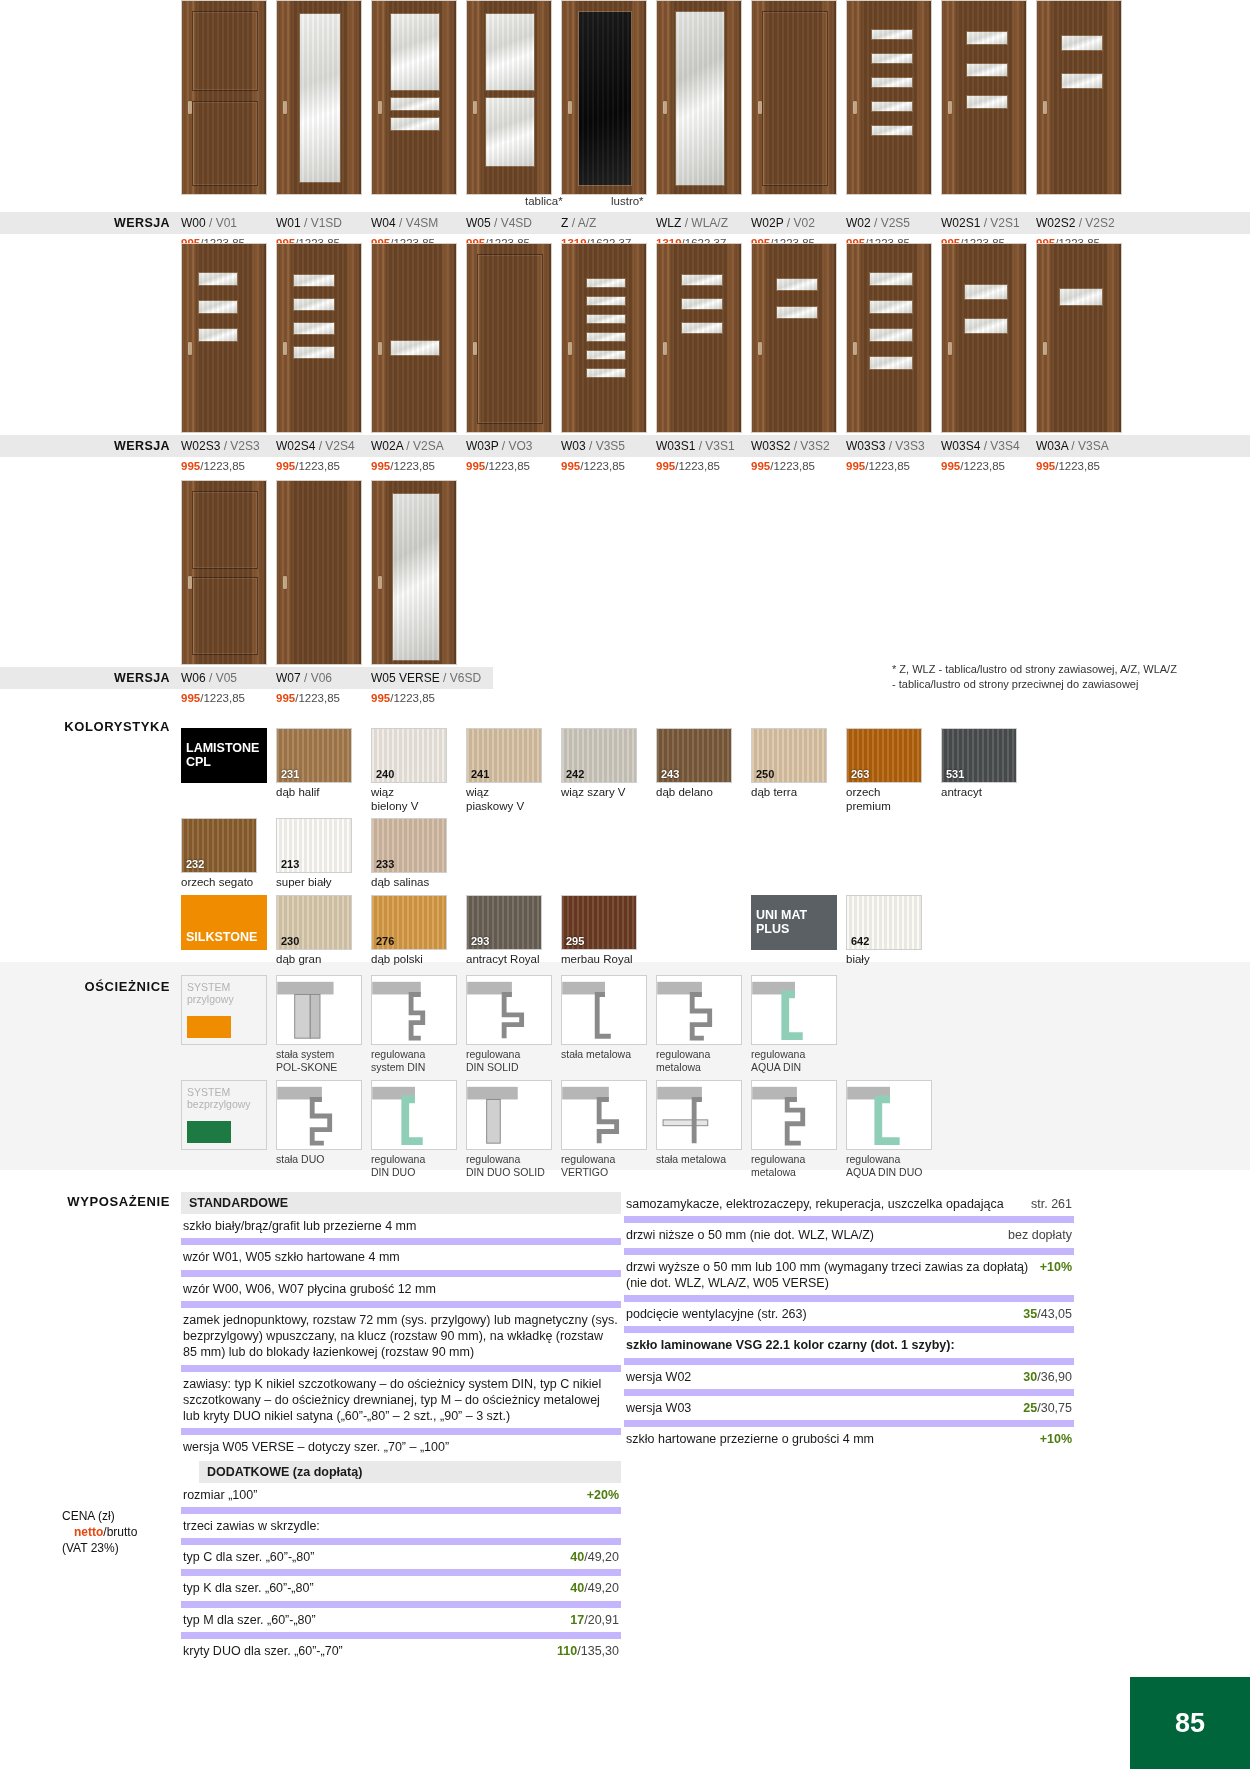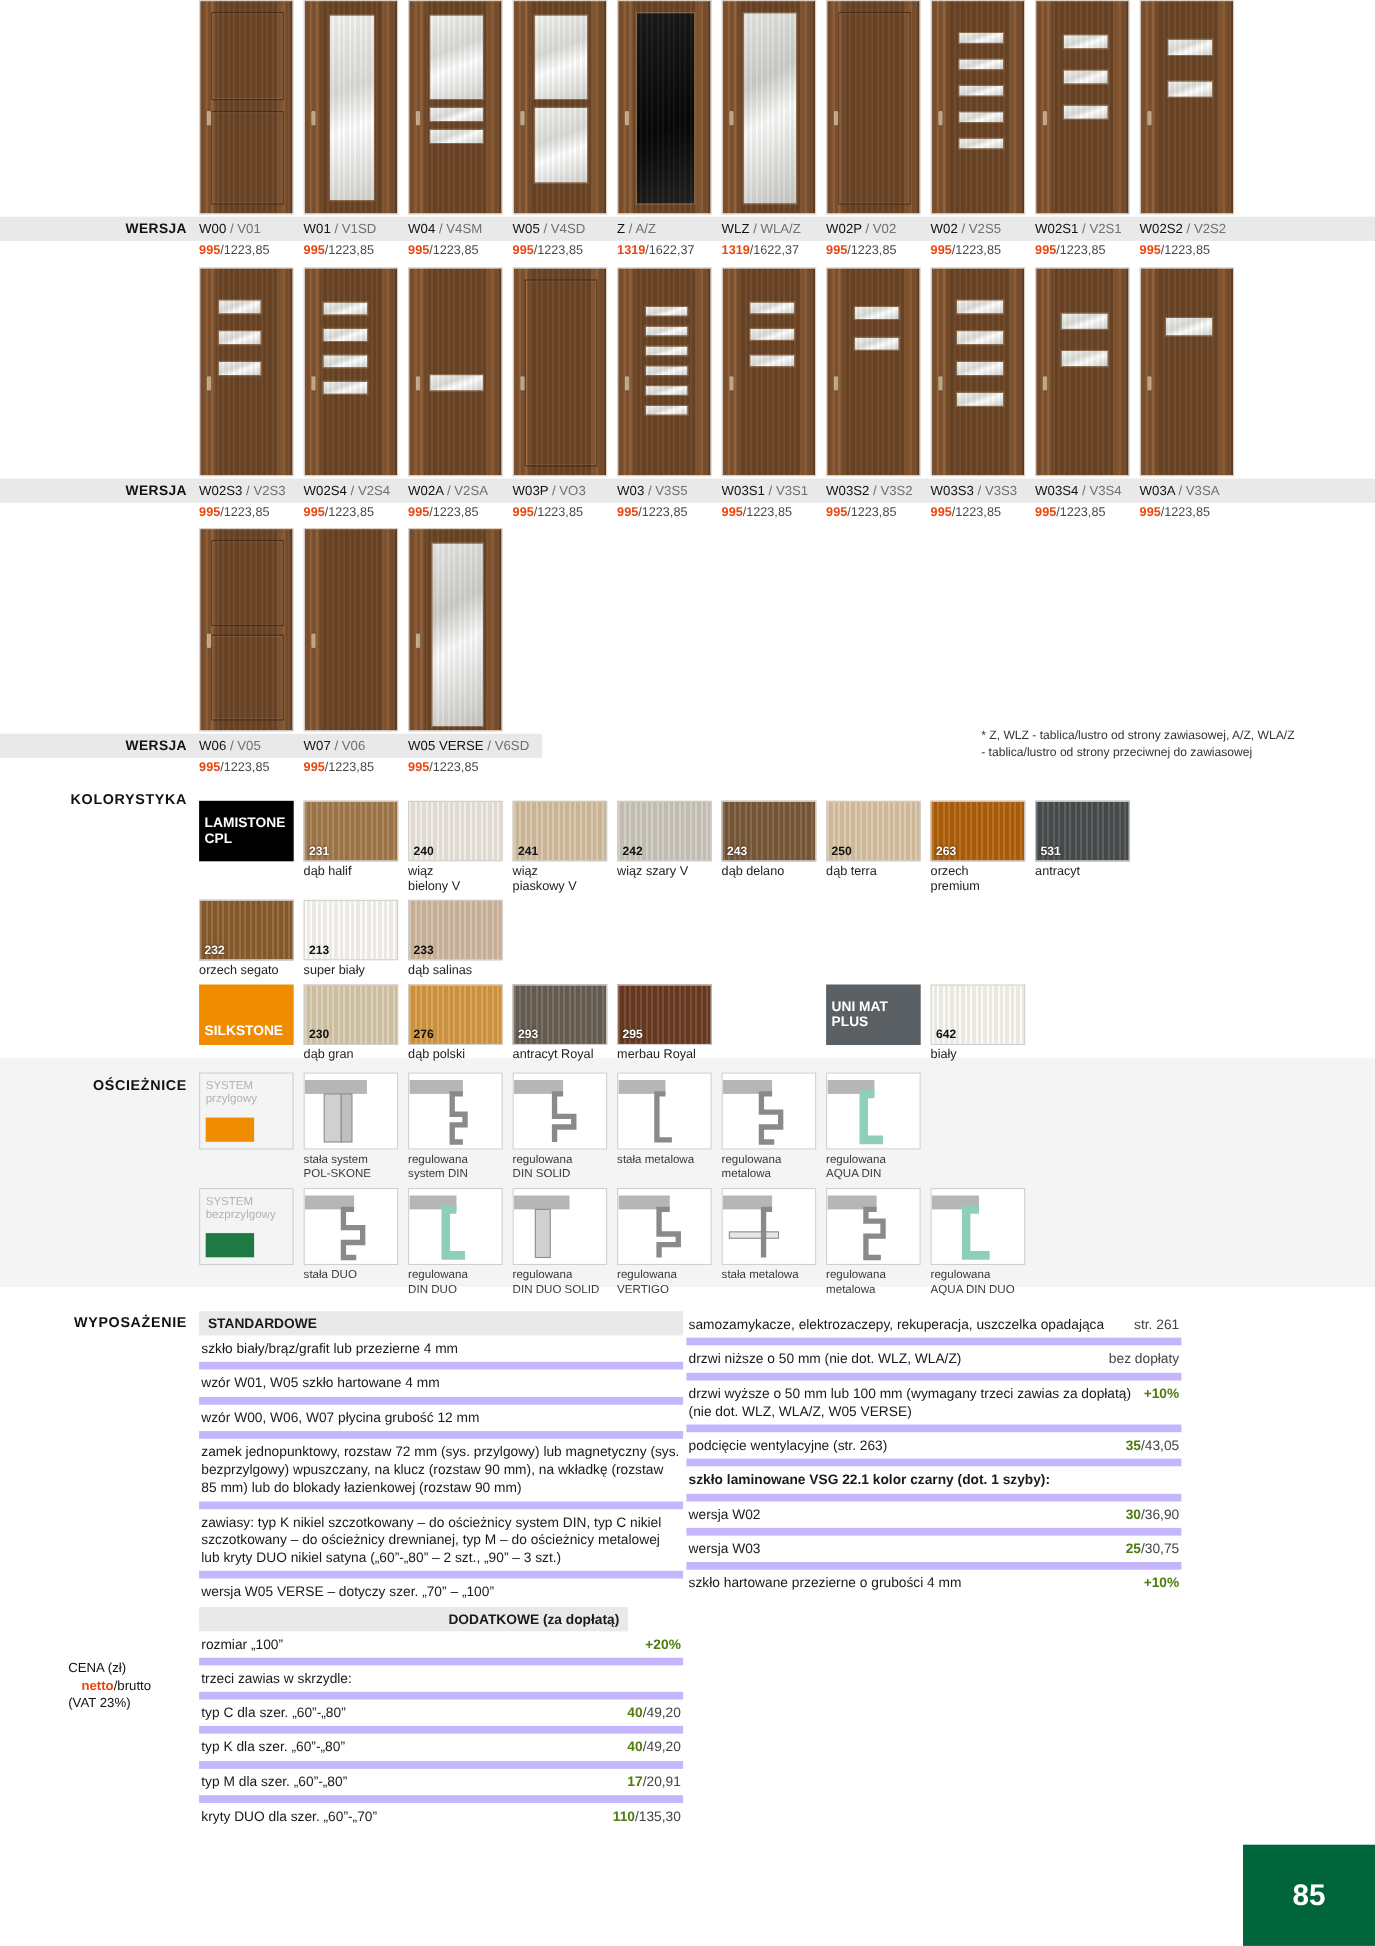--- a/index.html
+++ b/index.html
@@ -82,21 +82,21 @@
   
   .sec-label{
     position:absolute; text-align:right; font-weight:bold;
     font-size:13px; letter-spacing:.6px; color:#111;
   }
 
   
   .sw-row{ display:flex; gap:9px; padding-left:181px; }
   .sw{ width:86px; }
   .sw-chip{
-    width:86px; height:55px; position:relative; border:1px solid #cfcfcf;
+    width:76px; height:55px; position:relative; border:1px solid #cfcfcf;
   }
   .sw-chip .code{
     position:absolute; left:4px; bottom:2px; font-size:11px; font-weight:bold;
     color:#fff; text-shadow:0 0 2px rgba(0,0,0,.8);
   }
   .sw-chip .code.dark{ color:#111; text-shadow:none; }
   .sw-name{ font-size:11.5px; line-height:1.2; margin-top:3px; color:#222; }
   .brandchip{
     width:86px;height:55px;position:relative;display:flex;align-items:flex-end;
     padding:5px; color:#fff; font-weight:bold; font-size:12.5px; line-height:1.1;
@@ -216,20 +216,32 @@
             <div class="handle"></div>
           </div>
         </div>
         <div class="door-cell">
           <div class="door-img" style="height: 195px;">
             <div class="glass" style="left: 24px; top: 34px; width: 42px; height: 16px;"></div>
             <div class="glass" style="left: 24px; top: 72px; width: 42px; height: 16px;"></div>
             <div class="handle"></div>
           </div>
         </div>
+      </div>
+    <div class="subhead-row" id="dsub1">
+        <div class="subhead-cell"></div>
+        <div class="subhead-cell"></div>
+        <div class="subhead-cell"></div>
+        <div class="subhead-cell"></div>
+        <div class="subhead-cell">tablica*</div>
+        <div class="subhead-cell">lustro*</div>
+        <div class="subhead-cell"></div>
+        <div class="subhead-cell"></div>
+        <div class="subhead-cell"></div>
+        <div class="subhead-cell"></div>
       </div>
     <div class="ver-row">
       <div class="ver-label">WERSJA</div>
       <div class="ver-cells" id="dver1">
           <div class="ver-cell"><b>W00</b><span> / V01</span></div>
           <div class="ver-cell"><b>W01</b><span> / V1SD</span></div>
           <div class="ver-cell"><b>W04</b><span> / V4SM</span></div>
           <div class="ver-cell"><b>W05</b><span> / V4SD</span></div>
           <div class="ver-cell"><b>Z</b><span> / A/Z</span></div>
           <div class="ver-cell"><b>WLZ</b><span> / WLA/Z</span></div>
@@ -692,21 +704,21 @@
   <div class="eq-left" style="top:1192px;">
     <div class="eq-head">STANDARDOWE</div>
     <div id="eqstd">
         <div class="eq-line">szkło biały/brąz/grafit lub przezierne 4 mm</div>
         <div class="eq-line">wzór W01, W05 szkło hartowane 4 mm</div>
         <div class="eq-line">wzór W00, W06, W07 płycina grubość 12 mm</div>
         <div class="eq-line">zamek jednopunktowy, rozstaw 72 mm (sys. przylgowy) lub magnetyczny (sys. bezprzylgowy) wpuszczany, na klucz (rozstaw 90 mm), na wkładkę (rozstaw 85 mm) lub do blokady łazienkowej (rozstaw 90 mm)</div>
         <div class="eq-line">zawiasy: typ K nikiel szczotkowany – do ościeżnicy system DIN, typ C nikiel szczotkowany – do ościeżnicy drewnianej, typ M – do ościeżnicy metalowej lub kryty DUO nikiel satyna („60”-„80” – 2 szt., „90” – 3 szt.)</div>
         <div class="eq-line">wersja W05 VERSE – dotyczy szer. „70” – „100”</div>
       </div>
-    <div class="eq-head" style="width:390px;margin-top:1px;text-align:right;">DODATKOWE (za dopłatą)</div>
+    <div class="eq-head" style="margin-left:18px;width:422px;margin-top:1px;">DODATKOWE (za dopłatą)</div>
     <div id="eqext">
         <div class="eq-line eq-2col">
           <div class="txt">rozmiar „100”</div>
     <div class="val"><span class="net">+20%</span></div>
         </div>
         <div class="eq-line eq-2col">
           <div class="txt">trzeci zawias w skrzydle:</div>
     <div class="val"></div>
         </div>
         <div class="eq-line eq-2col">

